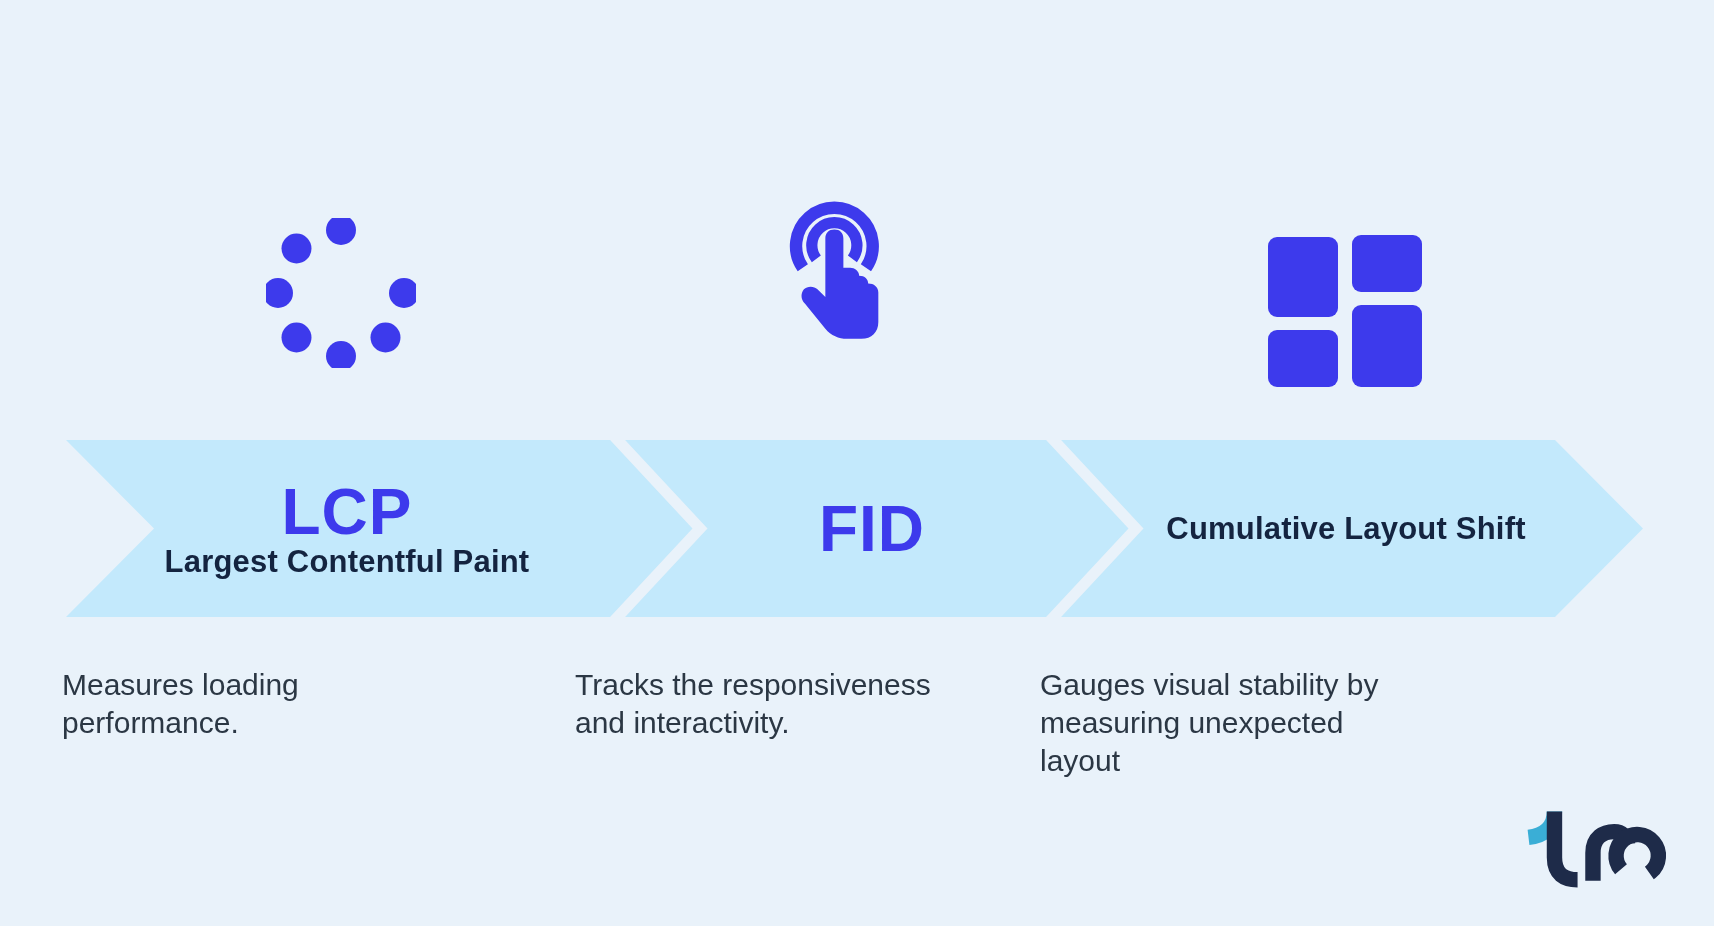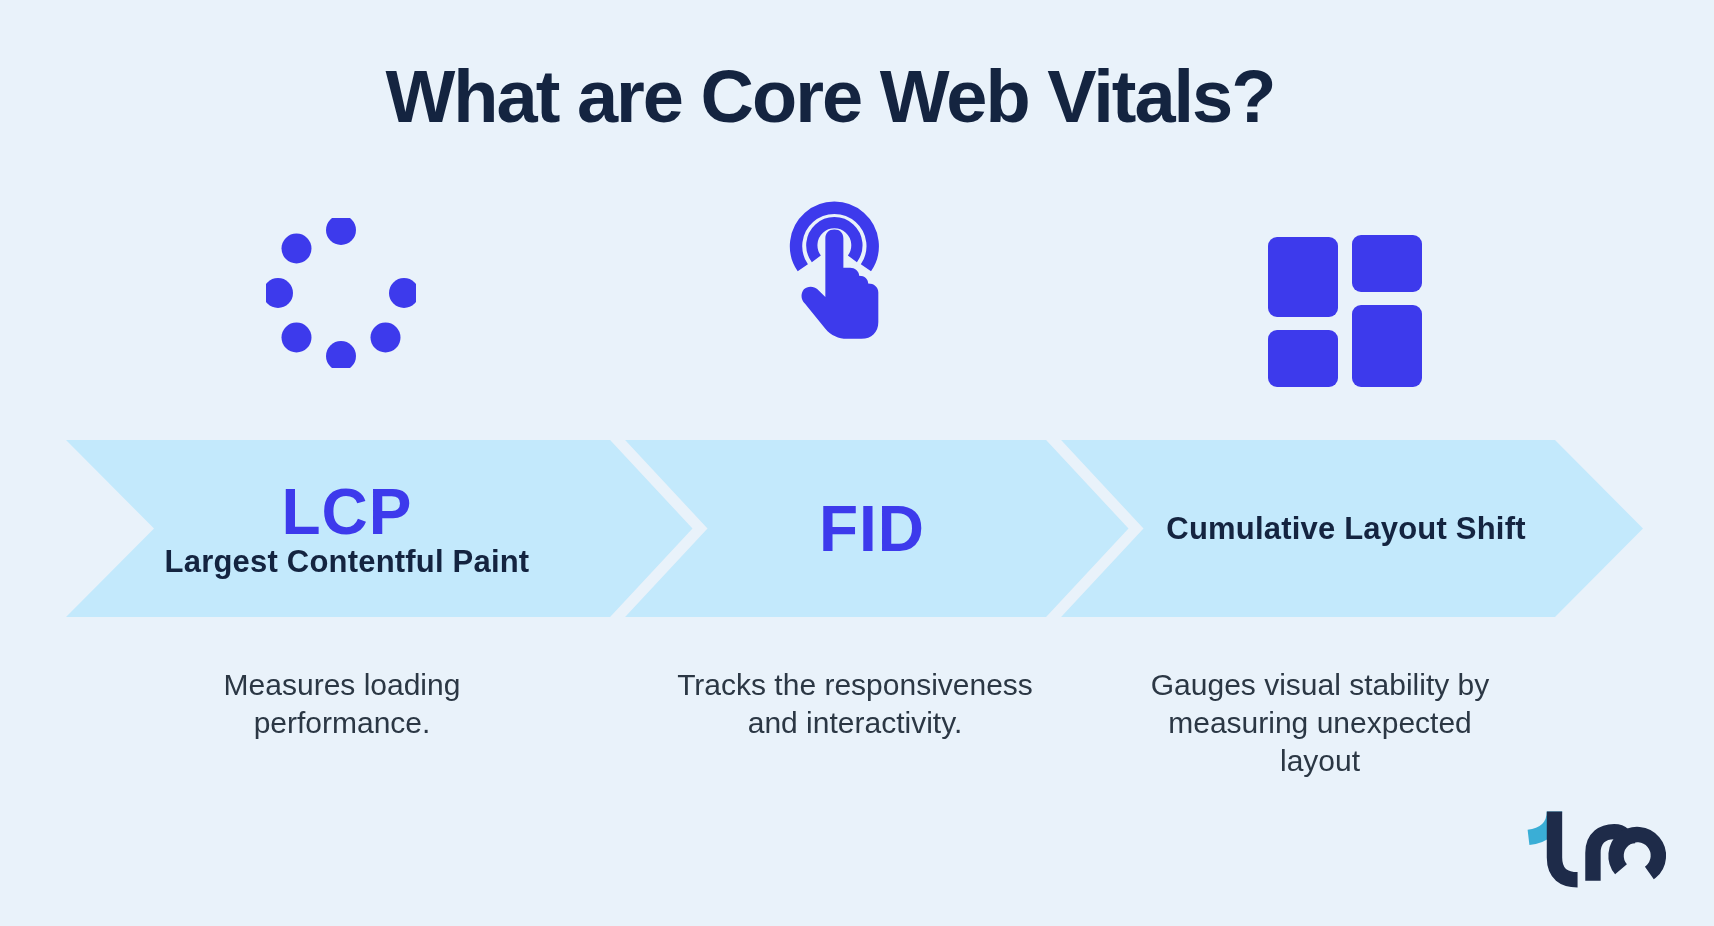--- a/index.html
+++ b/index.html
@@ -21,31 +21,30 @@
   .icon-svg{position:absolute;display:block;}
   .banner-svg{position:absolute;left:0;top:440px;width:1714px;height:177px;}
   .band-label{
     position:absolute;top:440px;height:177px;transform:translateX(-50%);
     display:flex;flex-direction:column;justify-content:center;align-items:center;gap:2px;
   }
   .acronym{font-size:64px;font-weight:bold;color:var(--accent);letter-spacing:1px;line-height:1;}
   .fullname{font-size:31px;font-weight:bold;color:var(--navy);letter-spacing:.2px;line-height:1;}
   .desc{
     position:absolute;top:666px;transform:translateX(-50%);width:560px;
-    text-align:center;font-size:30px;line-height:1.27;color:var(--text);
+    text-align:left;font-size:30px;line-height:1.27;color:var(--text);
     white-space:pre-line;
   }
   .logo-svg{position:absolute;left:1516px;top:806px;width:152px;height:84px;}
 </style>
 </head>
 <body>
 
 <div class="stage">
 
-  <h1 class="title">What are Core Web Vitals?</h1>
 
   <svg class="icon-svg" style="left:266px;top:218px" width="150" height="150" viewBox="0 0 150 150" aria-hidden="true">
     <g style="fill:var(--accent)">
       <circle cx="75" cy="12" r="15"></circle>
       <circle cx="30.5" cy="30.5" r="15"></circle>
       <circle cx="12" cy="75" r="15"></circle>
       <circle cx="30.5" cy="119.5" r="15"></circle>
       <circle cx="75" cy="138" r="15"></circle>
       <circle cx="119.5" cy="119.5" r="15"></circle>
       <circle cx="138" cy="75" r="15"></circle>

